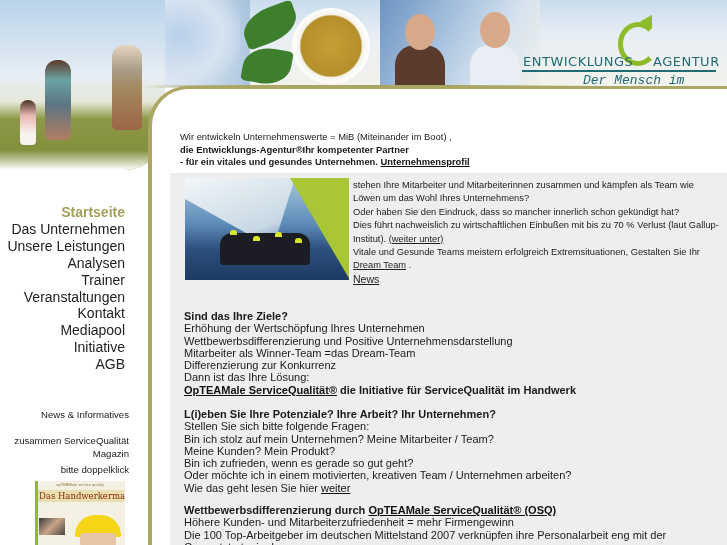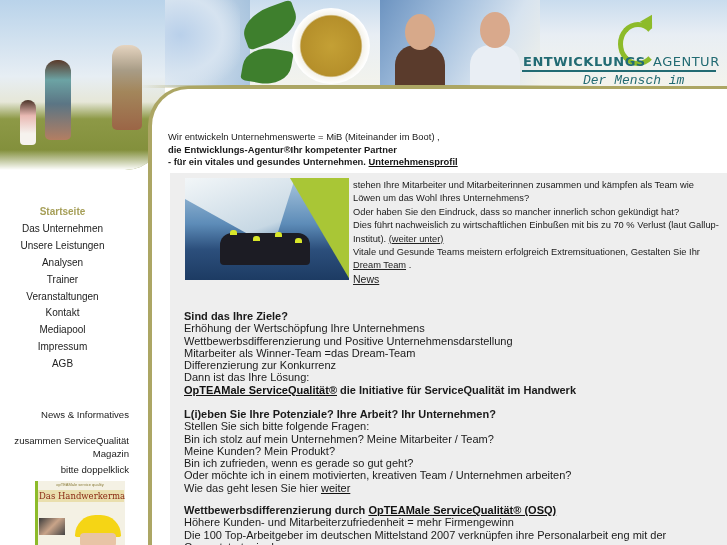--- a/index.html
+++ b/index.html
@@ -19,40 +19,40 @@
   .people { position: absolute; left: 380px; top: 0; width: 160px; height: 87px;
     background: linear-gradient(120deg, #6d94c1 0%, #a7c2df 40%, #d7e3ef 70%, #f1f1ea 100%); }
   .suit1 { position: absolute; left: 395px; top: 45px; width: 50px; height: 42px; background: #5a3b2c; border-radius: 20px 20px 0 0; }
   .face1 { position: absolute; left: 405px; top: 14px; width: 30px; height: 36px; background: #d7a98a; border-radius: 50%; }
   .suit2 { position: absolute; left: 470px; top: 45px; width: 50px; height: 42px; background: #e9eef4; border-radius: 20px 20px 0 0; }
   .face2 { position: absolute; left: 480px; top: 12px; width: 30px; height: 36px; background: #d9a98c; border-radius: 50%; }
   .banner-line { position: absolute; left: 140px; top: 85px; width: 460px; height: 3px;
     background: linear-gradient(90deg, rgba(172,166,100,0) 0%, #aca664 20%, #aca664 70%, rgba(172,166,100,0) 100%); }
 
   .logo { position: absolute; left: 520px; top: 14px; width: 200px; height: 70px; }
-  .logo-word1 { position: absolute; left: 3px; top: 40px; font-family: "DejaVu Sans", sans-serif; font-size: 13px; color: #226b73; letter-spacing: 0.5px; font-weight: bold; }
+  .logo-word1 { position: absolute; left: 3px; top: 40px; font-family: "DejaVu Sans", sans-serif; font-size: 13px; color: #226b73; letter-spacing: 0.5px; }
   .logo-word2 { position: absolute; left: 133px; top: 40px; font-family: "DejaVu Sans", sans-serif; font-size: 13px; color: #226b73; letter-spacing: 0.5px; }
   .logo-rule { position: absolute; left: 2px; top: 56px; width: 194px; height: 2px; background: #226b73; }
   .logo-tag { position: absolute; left: 63px; top: 59px; font-family: Liberation Mono, monospace; font-size: 13px; font-style: italic; color: #226b73; }
   .logo-swirl { position: absolute; left: 98px; top: 8px; width: 40px; height: 44px; border: 5px solid #8dbb2a; border-radius: 50%; border-right-color: transparent; }
   .logo-arrow { position: absolute; left: 122px; top: 0px; width: 0; height: 0; border-left: 7px solid transparent; border-right: 7px solid transparent; border-bottom: 12px solid #8dbb2a; transform: rotate(30deg); }
 
   
   .family { position: absolute; left: 0; top: 0; width: 165px; height: 170px; overflow: hidden; border-radius: 0 0 40px 0; }
   .family .sky { position: absolute; inset: 0; background: linear-gradient(180deg, #b9d3ea 0%, #e7eef4 45%, #e6e7d8 60%, #8d9946 70%, #7d8a36 100%); }
   .family .fade { position: absolute; left: 0; top: 150px; width: 165px; height: 20px; background: linear-gradient(180deg, rgba(255,255,255,0) 0%, #ffffff 100%); }
   .p-man { position: absolute; left: 112px; top: 45px; width: 30px; height: 85px; background: linear-gradient(180deg, #e5d4c0 0%, #a89c86 30%, #a3865b 55%, #9b6546 100%); border-radius: 12px 12px 5px 5px; }
   .p-woman { position: absolute; left: 45px; top: 60px; width: 26px; height: 80px; background: linear-gradient(180deg, #5a3a2a 0%, #6ca3a4 25%, #5b7584 55%, #b37e62 100%); border-radius: 12px 12px 5px 5px; }
   .p-child { position: absolute; left: 20px; top: 100px; width: 16px; height: 45px; background: linear-gradient(180deg, #4b3328 0%, #e9b9b3 35%, #f6f2ee 75%); border-radius: 8px 8px 4px 4px; }
 
   
   .frame { position: absolute; left: 148px; top: 86px; width: 590px; height: 470px;
     border-left: 4px solid #aca664; border-top: 3px solid #aca664; border-radius: 40px 0 0 0; background: #ffffff; }
 
-  .intro { position: absolute; left: 168px; top: 131px; width: 400px; line-height: 12.5px; font-size: 9.4px; }
+  .intro { position: absolute; left: 180px; top: 131px; width: 400px; line-height: 12.5px; font-size: 9.4px; }
   .intro .b { font-weight: bold; }
   .intro a { color: #111; text-decoration: underline; font-weight: bold; text-align: center; }
 
   .gray { position: absolute; left: 170px; top: 173px; width: 557px; height: 372px; background: #eeeeee; }
 
   .sail { position: absolute; left: 185px; top: 178px; width: 164px; height: 102px; overflow: hidden;
     background: linear-gradient(180deg, #a9c6de 0%, #5d8cb8 45%, #2c4f7c 70%, #1d3b63 100%); }
   .sail .s1 { position: absolute; left: 0; top: 0; width: 110px; height: 70px; background: linear-gradient(160deg, #f2f6f8 0%, #c7d8e4 70%, rgba(0,0,0,0) 100%); clip-path: polygon(0 0, 100% 0, 80% 100%, 0 30%); }
   .sail .s2 { position: absolute; left: 105px; top: 0; width: 60px; height: 102px; background: #a9c636; clip-path: polygon(0 0, 100% 0, 100% 100%); }
   .sail .crew { position: absolute; left: 35px; top: 55px; width: 90px; height: 32px; background: #1c1c24; border-radius: 12px 12px 4px 4px; }
@@ -62,21 +62,21 @@
   .story a { color: #222; text-decoration: underline; }
   .story .news { font-size: 10.5px; }
 
   .block { position: absolute; left: 184px; width: 540px; font-size: 11px; line-height: 12.3px; }
   .block .h { font-weight: bold; }
   .block a { color: #111; text-decoration: underline; }
   .block a.b { font-weight: bold; }
   .block .hb { font-weight: bold; }
 
   
-  .nav { position: absolute; left: 0; top: 204px; width: 125px; text-align: center; font-size: 10px; line-height: 16.9px; }
+  .nav { position: absolute; left: 0; top: 204px; width: 125px; text-align: right; font-size: 14px; line-height: 16.9px; }
   .nav div { color: #222; cursor: pointer; }
   .nav .active { color: #a69f58; font-weight: bold; }
 
   .side { position: absolute; left: 4px; width: 125px; text-align: right; font-size: 9.6px; line-height: 13px; color: #222; }
 
   .mag { position: absolute; left: 35px; top: 481px; width: 90px; height: 64px; background: #f4f1e4; overflow: hidden; }
   .mag .top { position: absolute; left: 0; top: 0; width: 90px; height: 8px; color: #8a7c3a; font-size: 4px; text-align: center; line-height: 8px; }
   .mag .strip { position: absolute; left: 0; top: 0; width: 3px; height: 64px; background: #8dbb2a; }
   .mag .title { position: absolute; left: 3px; top: 9px; width: 86px; height: 12px; background: #eadfae; color: #8a2a14; font-family: "DejaVu Serif", serif; font-size: 8.5px; line-height: 12px; padding-left: 1px; white-space: nowrap; }
   .mag .sub { position: absolute; left: 5px; top: 24px; width: 60px; height: 6px; font-size: 3px; color: #555; }
@@ -143,21 +143,21 @@
   <div>stehen Ihre Mitarbeiter und Mitarbeiterinnen zusammen und kämpfen als Team wie Löwen um das Wohl Ihres Unternehmens?</div>
   <div>Oder haben Sie den Eindruck, dass so mancher innerlich schon gekündigt hat?</div>
   <div><span>Dies führt nachweislich zu wirtschaftlichen Einbußen mit bis zu 70 % Verlust (laut Gallup-Institut). </span><a>(weiter unter)</a></div>
   <div>Vitale und Gesunde Teams meistern erfolgreich Extremsituationen, Gestalten Sie Ihr</div>
   <div><a>Dream Team</a><span> .</span></div>
   <div><a class="news">News</a></div>
 </div>
 
 <div class="block" style="top:310px;">
   <div class="h">Sind das Ihre Ziele?</div>
-  <div>Erhöhung der Wertschöpfung Ihre Unternehmens</div>
+  <div>Erhöhung der Wertschöpfung Ihres Unternehmen</div>
   <div>Wettbewerbsdifferenzierung und Positive Unternehmensdarstellung</div>
   <div>Mitarbeiter als Winner-Team =das Dream-Team</div>
   <div>Differenzierung zur Konkurrenz</div>
   <div>Dann ist das Ihre Lösung:</div>
   <div class="hb"><a class="b">OpTEAMale ServiceQualität®</a><span> die Initiative für ServiceQualität im Handwerk</span></div>
 </div>
 
 <div class="block" style="top:408px;">
   <div class="h">L(i)eben Sie Ihre Potenziale? Ihre Arbeit? Ihr Unternehmen?</div>
   <div>Stellen Sie sich bitte folgende Fragen:</div>
@@ -176,21 +176,21 @@
 
 <nav class="nav">
   <div class="active">Startseite</div>
   <div>Das Unternehmen</div>
   <div>Unsere Leistungen</div>
   <div>Analysen</div>
   <div>Trainer</div>
   <div>Veranstaltungen</div>
   <div>Kontakt</div>
   <div>Mediapool</div>
-  <div>Impressum</div>
+  <div>Initiative</div>
   <div>AGB</div>
 </nav>
 
 <div class="side" style="top:408px;">News &amp; Informatives</div>
 <div class="side" style="top:434px;">
   <div>zusammen ServiceQualität</div>
   <div>Magazin</div>
 </div>
 <div class="side" style="top:463px;">bitte doppelklick</div>
 

